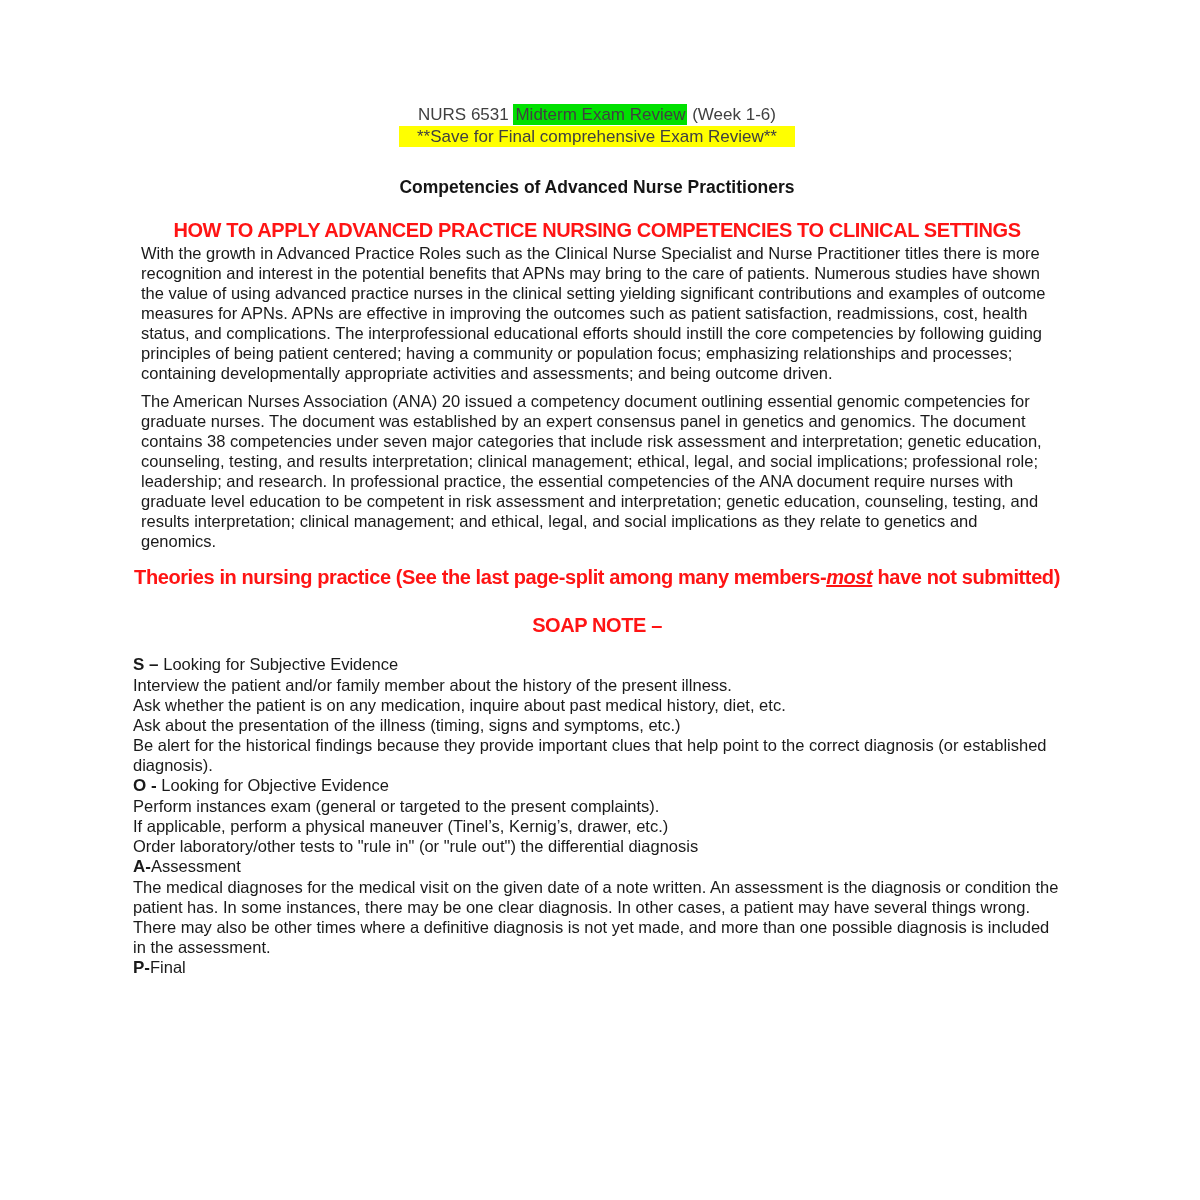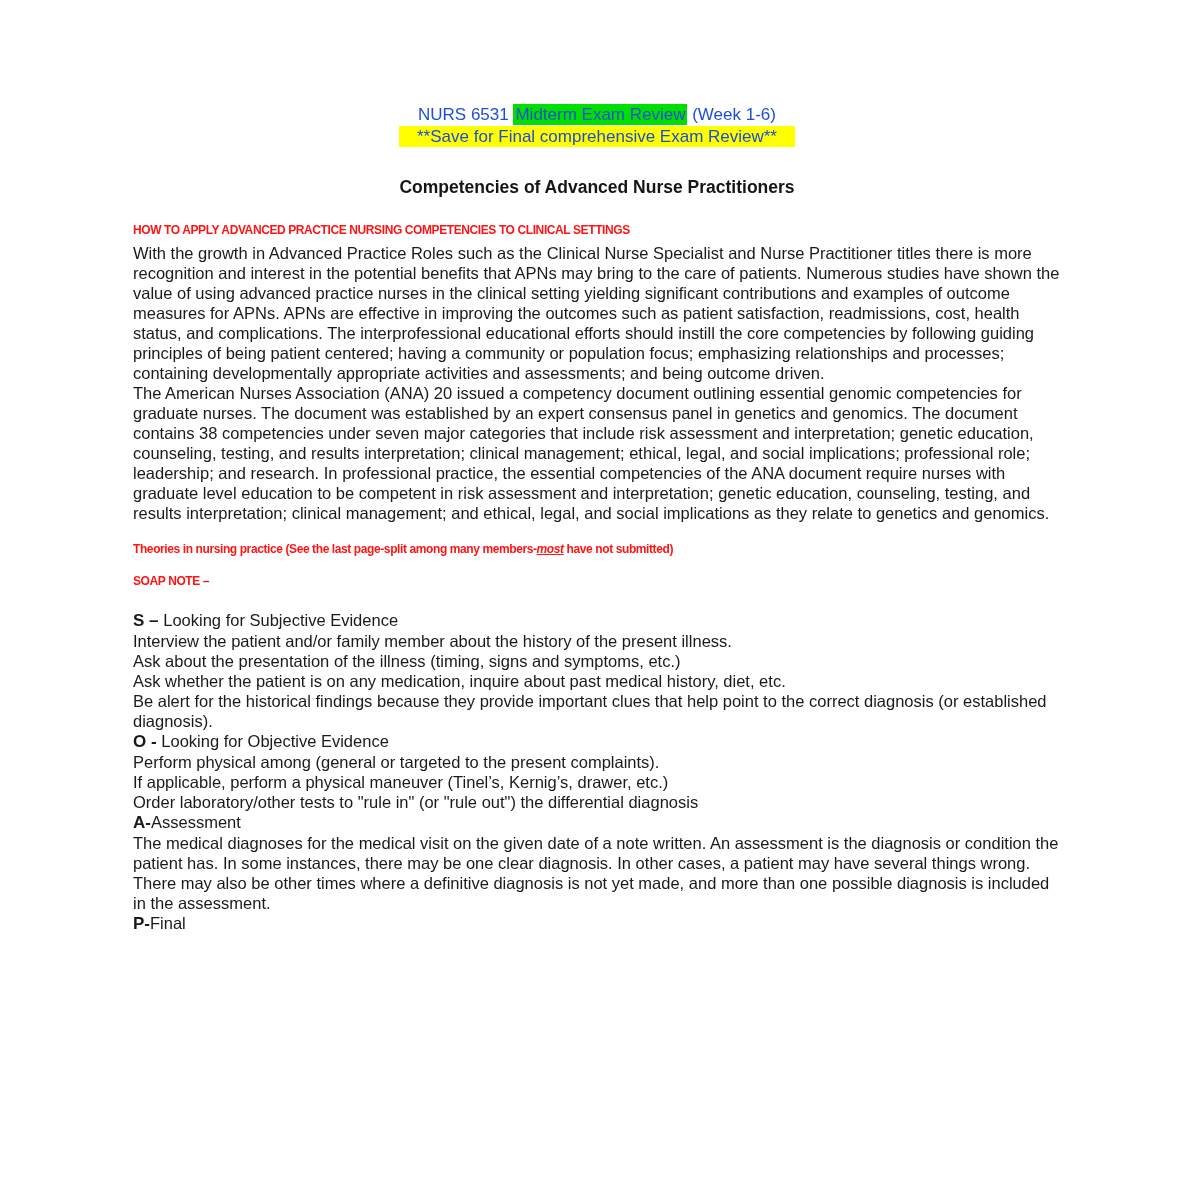--- a/index.html
+++ b/index.html
@@ -21,45 +21,46 @@
   .content{
     position:absolute;
     left:133px;
     top:104px;
     width:928px;
   }
   .doc-header{
     text-align:center;
     font-size:17px;
     line-height:22px;
-    color:#1d4ed8;
+    color:#404040;
   }
   .hl-green{background:var(--highlight-green);padding:1px 2px;}
   .hl-yellow{background:var(--highlight-yellow);padding:1px 18px;}
   .subtitle{
     margin-top:29px;
     text-align:center;
     font-weight:700;
     font-size:17.5px;
     line-height:21px;
     color:#151515;
   }
   .red-heading{
     color:var(--heading-red);
     font-weight:700;
-    font-size:12px;
+    font-size:20px;
     line-height:20px;
     letter-spacing:-0.4px;
+    text-align:center;
   }
   .red-heading.first{margin-top:22px;}
   .red-heading.theories{margin-top:16px;}
-  .red-heading.soap{margin-top:12px;}
+  .red-heading.soap{margin-top:28px;}
   .em-u{font-style:italic;text-decoration:underline;font-weight:700;}
   .body-par{
-    margin:0;
+    margin:8px;
     font-size:16.5px;
     line-height:20px;
     color:var(--body-text);
   }
   .body-par.start{margin-top:3px;}
   .soap-block{margin-top:19px;}
   .line{
     margin:0;
     font-size:16.5px;
     line-height:20px;
@@ -85,28 +86,28 @@
     <p class="body-par start">With the growth in Advanced Practice Roles such as the Clinical Nurse Specialist and Nurse Practitioner titles there is more recognition and interest in the potential benefits that APNs may bring to the care of patients. Numerous studies have shown the value of using advanced practice nurses in the clinical setting yielding significant contributions and examples of outcome measures for APNs.  APNs are effective in improving the outcomes such as patient satisfaction, readmissions, cost, health status, and complications. The interprofessional educational efforts should instill the core competencies by following guiding principles of being patient centered; having a community or population focus; emphasizing relationships and processes; containing developmentally appropriate activities and assessments; and being outcome driven.</p>
     <p class="body-par">The American Nurses Association (ANA) 20 issued a competency document outlining essential genomic competencies for graduate nurses. The document was established by an expert consensus panel in genetics and genomics. The document contains 38 competencies under seven major categories that include risk assessment and interpretation; genetic education, counseling, testing, and results interpretation; clinical management; ethical, legal, and social implications; professional role; leadership; and research. In professional practice, the essential competencies of the ANA document require nurses with graduate level education to be competent in risk assessment and interpretation; genetic education, counseling, testing, and results interpretation; clinical management; and ethical, legal, and social implications as they relate to genetics and genomics.</p>
 
     <div class="red-heading theories"><span>Theories in nursing practice (See the last page-split among many members-</span><span class="em-u">most</span><span> have not submitted)</span></div>
 
     <div class="red-heading soap">SOAP NOTE – </div>
 
     <div class="soap-block">
       <p class="line"><b class="lead">S – </b><span>Looking for Subjective Evidence</span></p>
       <p class="line">Interview the patient and/or family member about the history of the present illness.</p>
+      <p class="line">Ask whether the patient is on any medication, inquire about past medical history, diet, etc.</p>
       <p class="line">Ask about the presentation of the illness (timing, signs and symptoms, etc.)</p>
-      <p class="line">Ask whether the patient is on any medication, inquire about past medical history, diet, etc.</p>
       <p class="line">Be alert for the historical findings because they provide important clues that help point to the correct diagnosis (or established diagnosis).</p>
     </div>
 
     <div>
       <p class="line"><b class="lead">O - </b><span>Looking for Objective Evidence</span></p>
-      <p class="line">Perform physical among (general or targeted to the present complaints).</p>
+      <p class="line">Perform instances exam (general or targeted to the present complaints).</p>
       <p class="line">If applicable, perform a physical maneuver (Tinel’s, Kernig’s, drawer, etc.)</p>
       <p class="line">Order laboratory/other tests to "rule in" (or "rule out") the differential diagnosis</p>
     </div>
 
     <div>
       <p class="line"><b class="lead">A-</b><span>Assessment</span></p>
       <p class="line">The medical diagnoses for the medical visit on the given date of a note written.  An assessment is the diagnosis or condition the patient has. In some instances, there may be one clear diagnosis. In other cases, a patient may have several things wrong. There may also be other times where a definitive diagnosis is not yet made, and more than one possible diagnosis is included in the assessment.</p>
     </div>
 
     <div>

